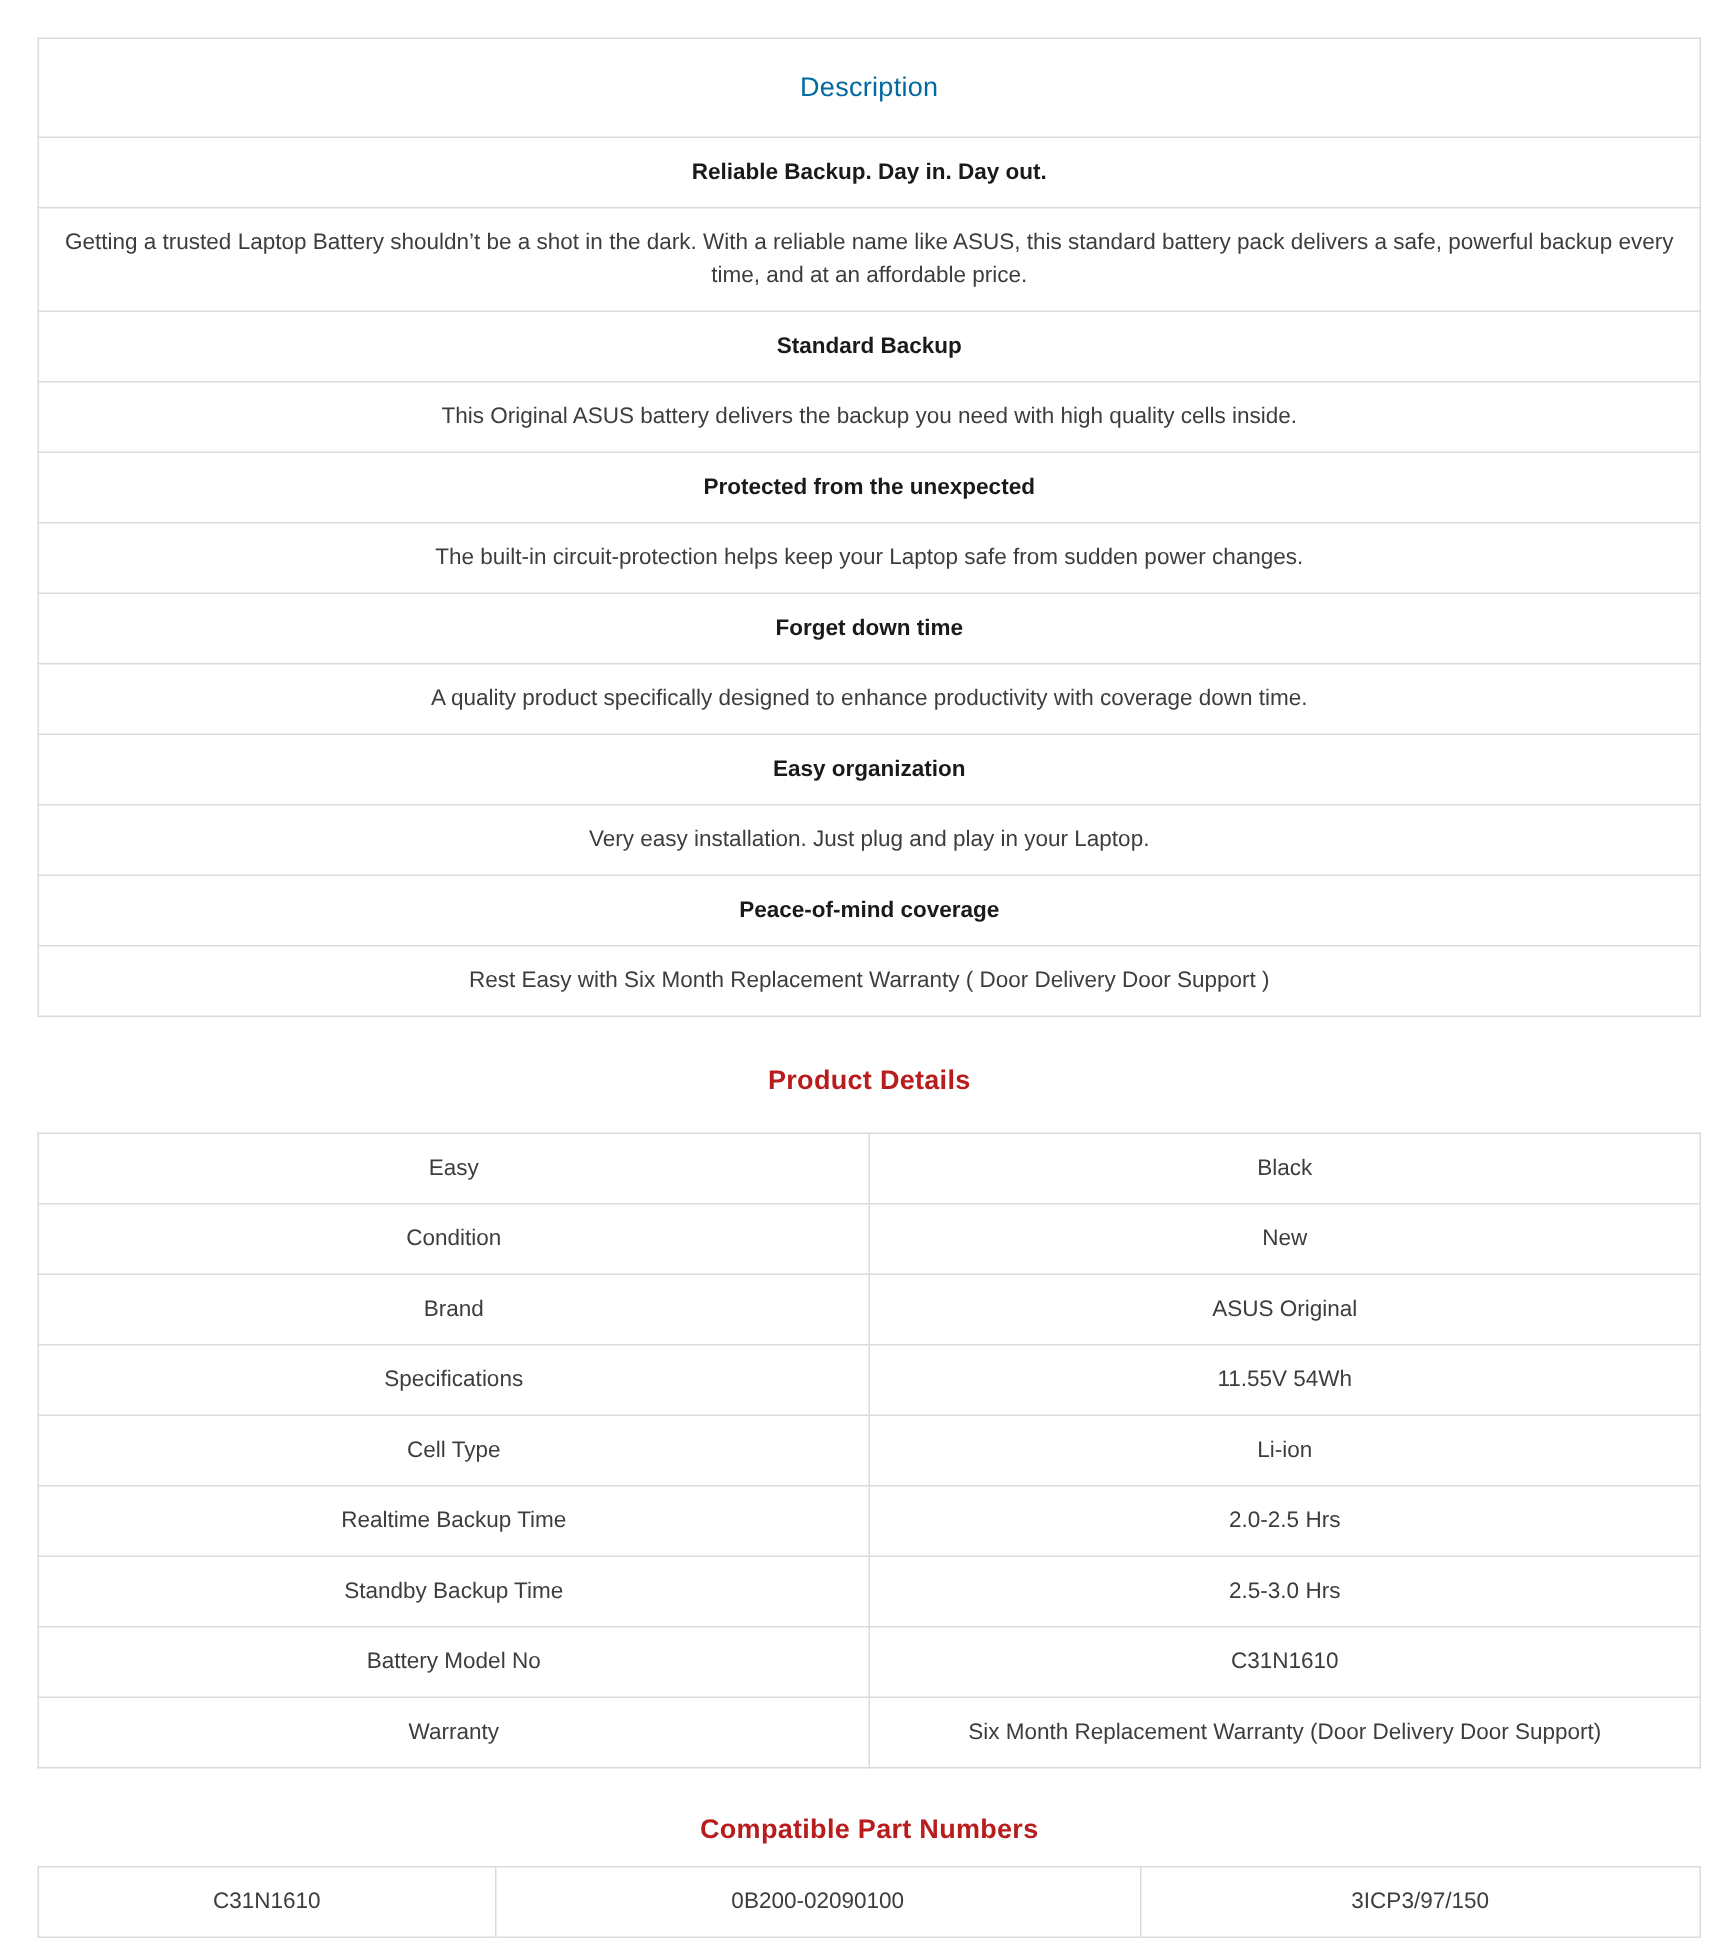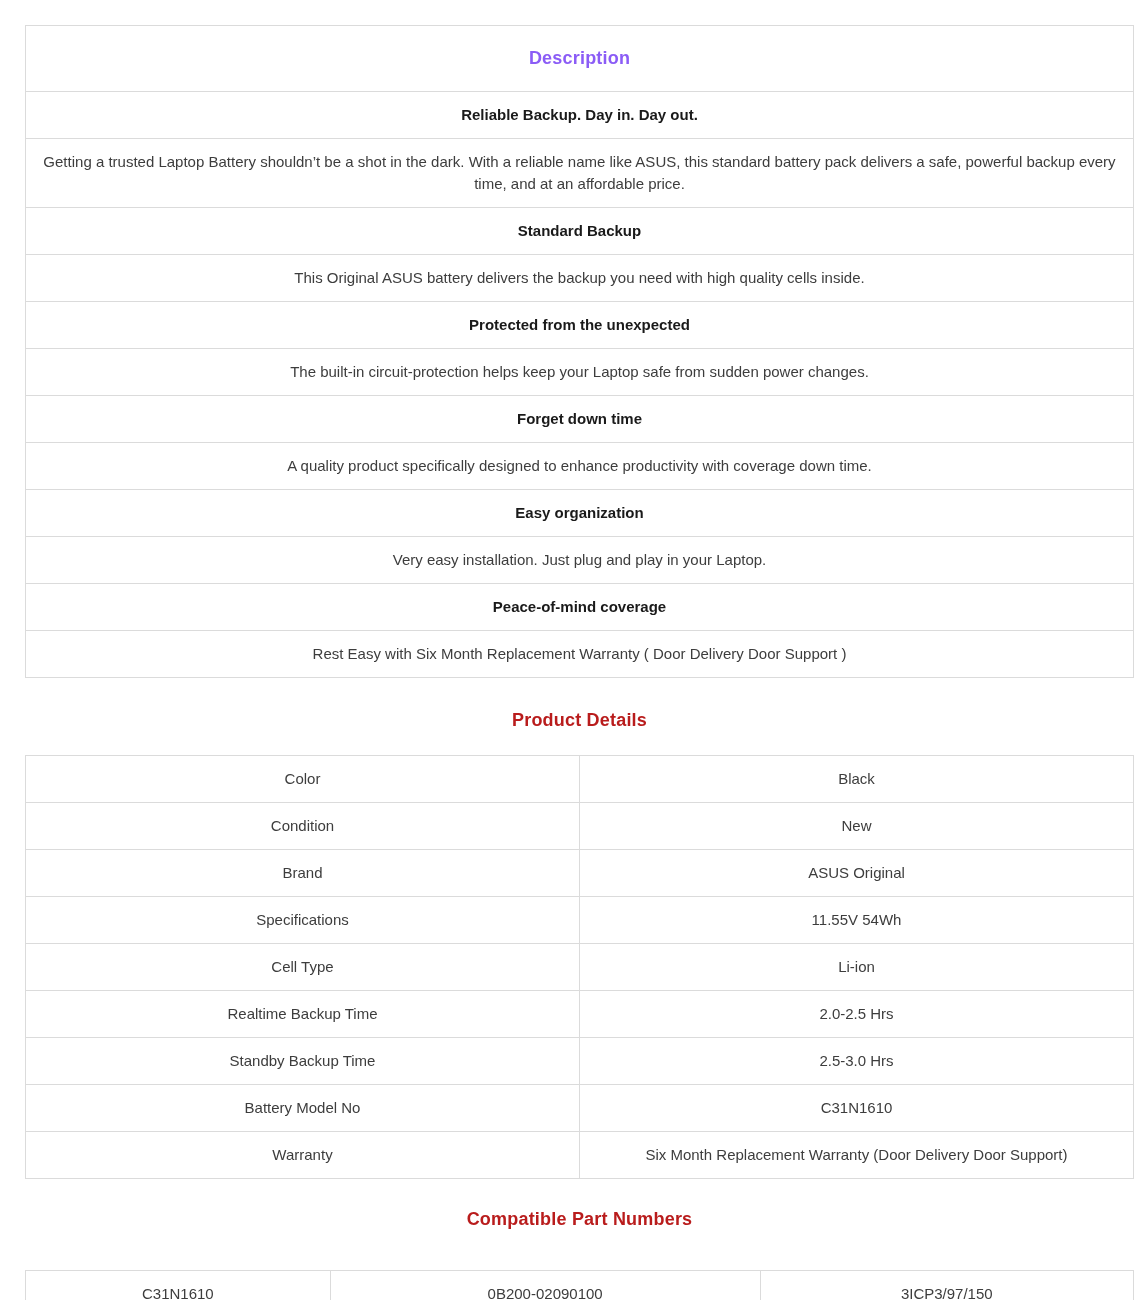--- a/index.html
+++ b/index.html
@@ -23,22 +23,22 @@
     width: 100%;
     border-collapse: collapse;
     table-layout: fixed;
   }
   table, th, td {
     border: 1px solid #dbdbdb;
   }
   th.section-head {
     padding: 22px 12px;
     font-size: 18px;
-    font-weight: 700;
-    color: #8b5cf6;
+    font-weight: 400;
+    color: #0369a1;
     text-align: center;
     letter-spacing: 0.2px;
   }
   td {
     padding: 12px;
     font-size: 15px;
     line-height: 22px;
     vertical-align: middle;
     text-align: center;
     color: #3d3d3d;
@@ -50,21 +50,21 @@
   }
   h2.mid-title {
     font-size: 18px;
     line-height: 25px;
     font-weight: 700;
     color: #b91c1c;
     text-align: center;
     letter-spacing: 0.2px;
   }
   h2.product-details-title { margin: 30px 0 22px 0; }
-  h2.compatible-title { margin: 28px 0 38px 0; }
+  h2.compatible-title { margin: 28px 0 12px 0; }
 </style>
 </head>
 <body>
 
 <div class="page">
   <div class="content">
 
     <table>
       <thead>
         <tr>
@@ -113,21 +113,21 @@
 
     <h2 class="mid-title product-details-title">Product Details</h2>
 
     <table>
       <colgroup>
           <col style="width:50%">
           <col style="width:50%">
         </colgroup>
       <tbody>
         <tr>
-          <td>Color</td>
+          <td>Easy</td>
           <td>Black</td>
         </tr>
         <tr>
           <td>Condition</td>
           <td>New</td>
         </tr>
         <tr>
           <td>Brand</td>
           <td>ASUS Original</td>
         </tr>

